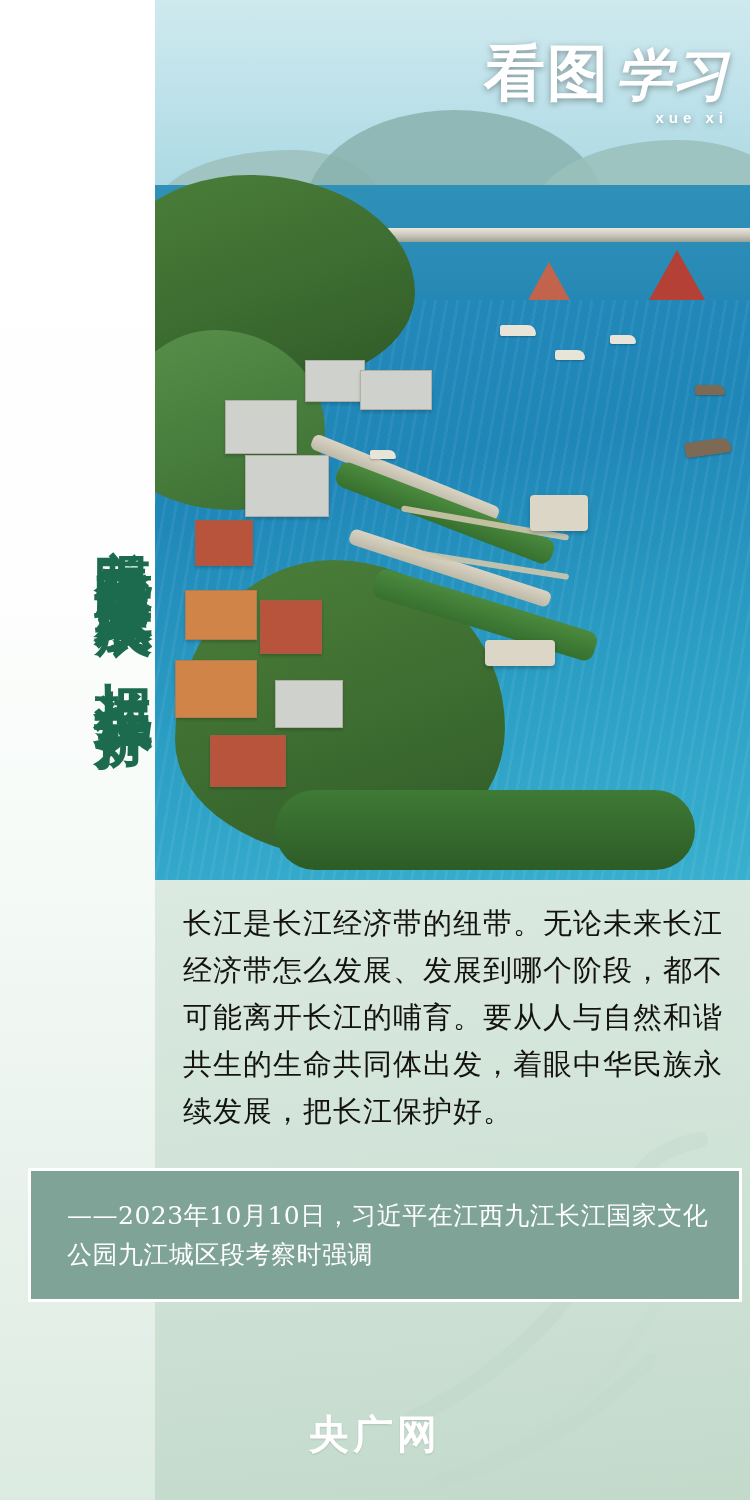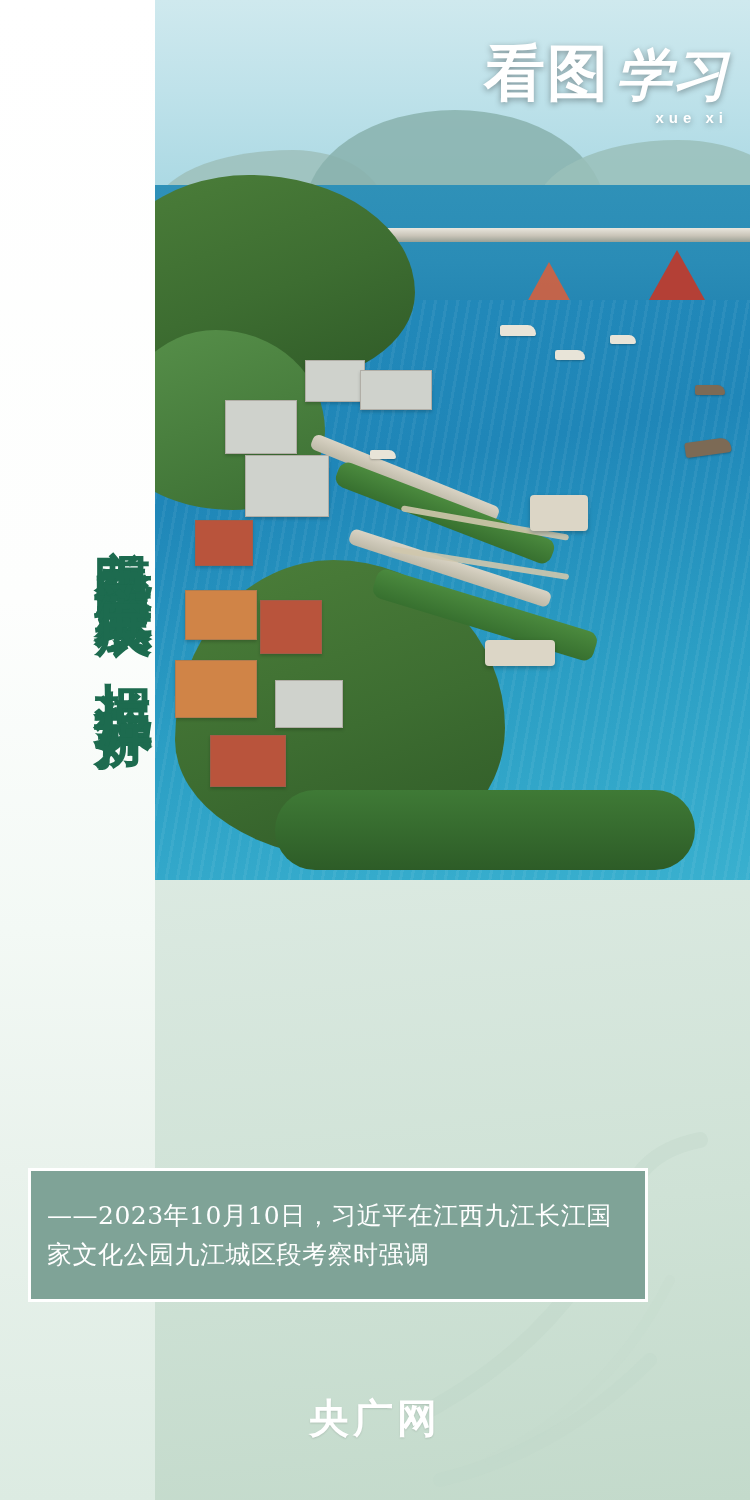--- a/index.html
+++ b/index.html
@@ -211,40 +211,40 @@
     color: #14130f;
     letter-spacing: 1px;
     text-align: justify;
   }
 
   
   .source-box {
     position: absolute;
     left: 28px;
     top: 1168px;
-    width: 620px;
+    width: 714px;
     min-height: 130px;
     background: #7fa397;
     border: 3px solid #ffffff;
     box-sizing: border-box;
-    padding: 26px 22px 24px 16px;
+    padding: 26px 22px 24px 36px;
   }
   .source-text {
     color: #ffffff;
     font-family: "DejaVu Serif", "Liberation Serif", serif;
     font-size: 25px;
     line-height: 1.55;
     letter-spacing: .5px;
   }
 
   
   .footer {
     position: absolute;
     left: 0;
-    bottom: 52px;
+    bottom: 36px;
     width: 750px;
     text-align: center;
   }
   .brand {
     display: inline-block;
     font-family: "DejaVu Serif", "Liberation Serif", serif;
     font-weight: bold;
     font-size: 40px;
     letter-spacing: 4px;
     color: #ffffff;
@@ -322,20 +322,21 @@
       <div class="boat dark" style="left:540px; top:385px; width:30px; height:10px;"></div>
       <div class="boat" style="left:215px; top:450px; width:26px; height:9px;"></div>
 
       <div class="logo">
         <span class="logo-main">看图</span><span class="logo-cursive">学习</span>
         <div class="logo-pinyin">xue xi</div>
       </div>
     </div>
   </div>
 
+  <div class="quote">长江是长江经济带的纽带。无论未来长江经济带怎么发展、发展到哪个阶段，都不可能离开长江的哺育。要从人与自然和谐共生的生命共同体出发，着眼中华民族永续发展，把长江保护好。</div>
 
   <div class="source-box">
     <div class="source-text">——2023年10月10日，习近平在江西九江长江国家文化公园九江城区段考察时强调</div>
   </div>
 
   <div class="footer">
     <span class="brand">央广网</span>
   </div>
 
 </div>

